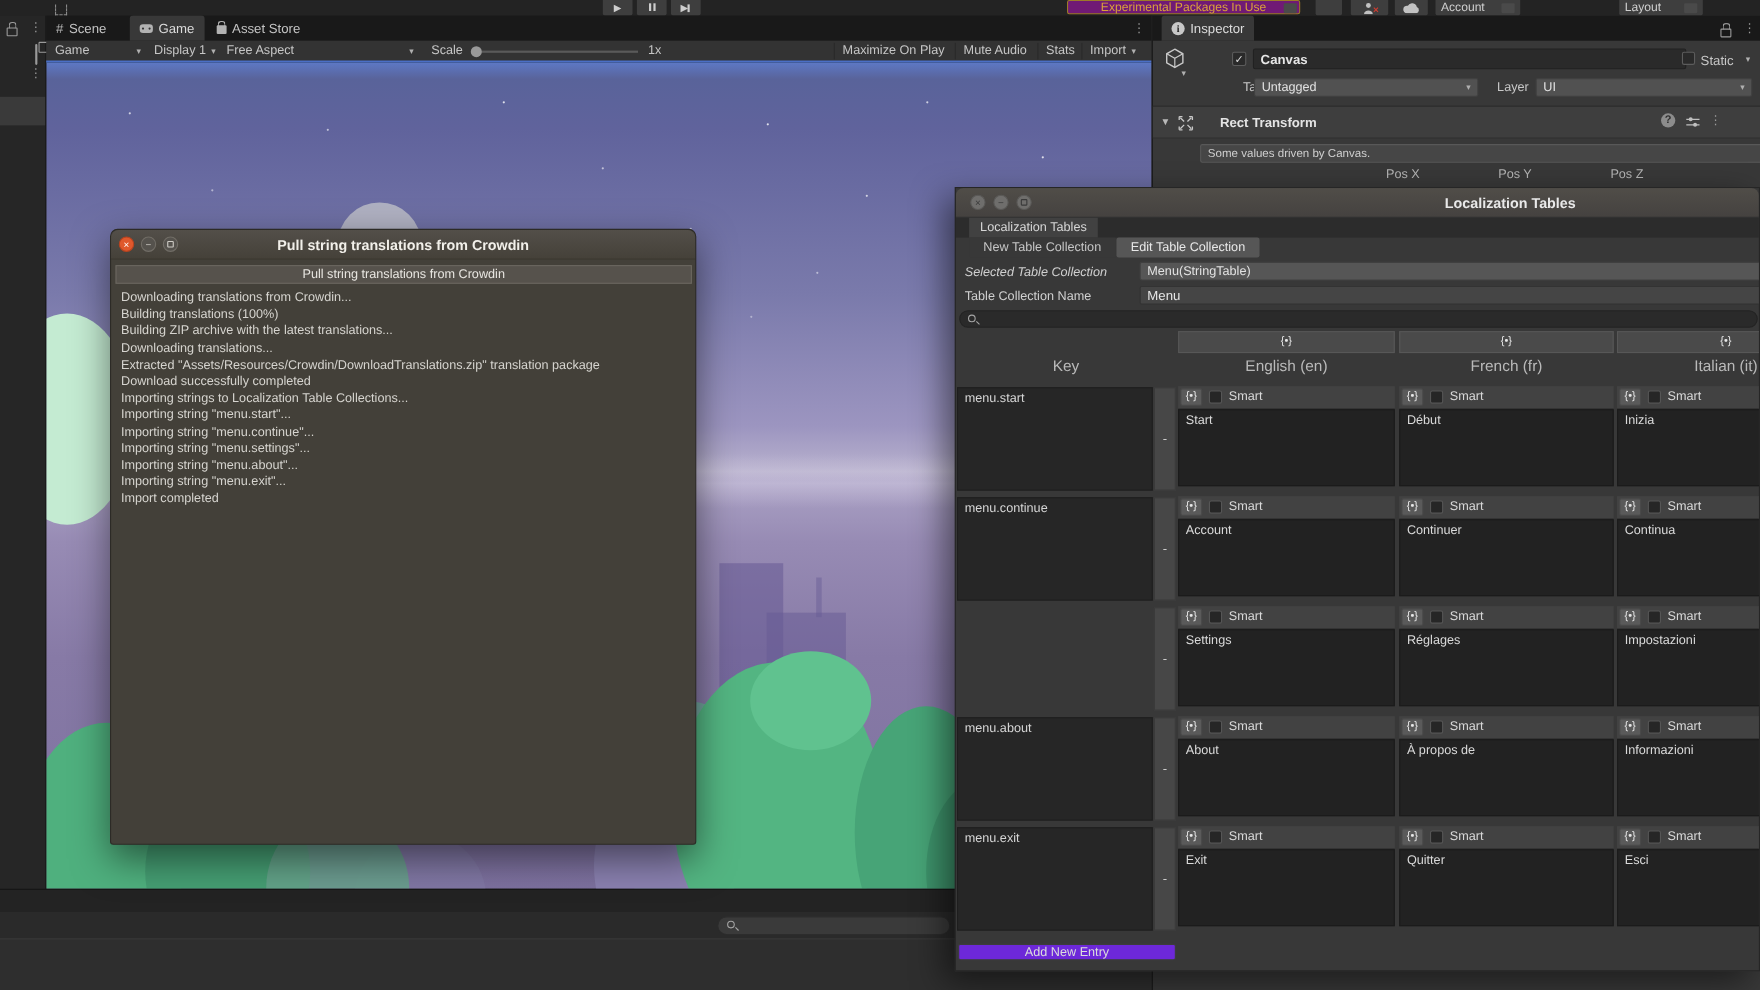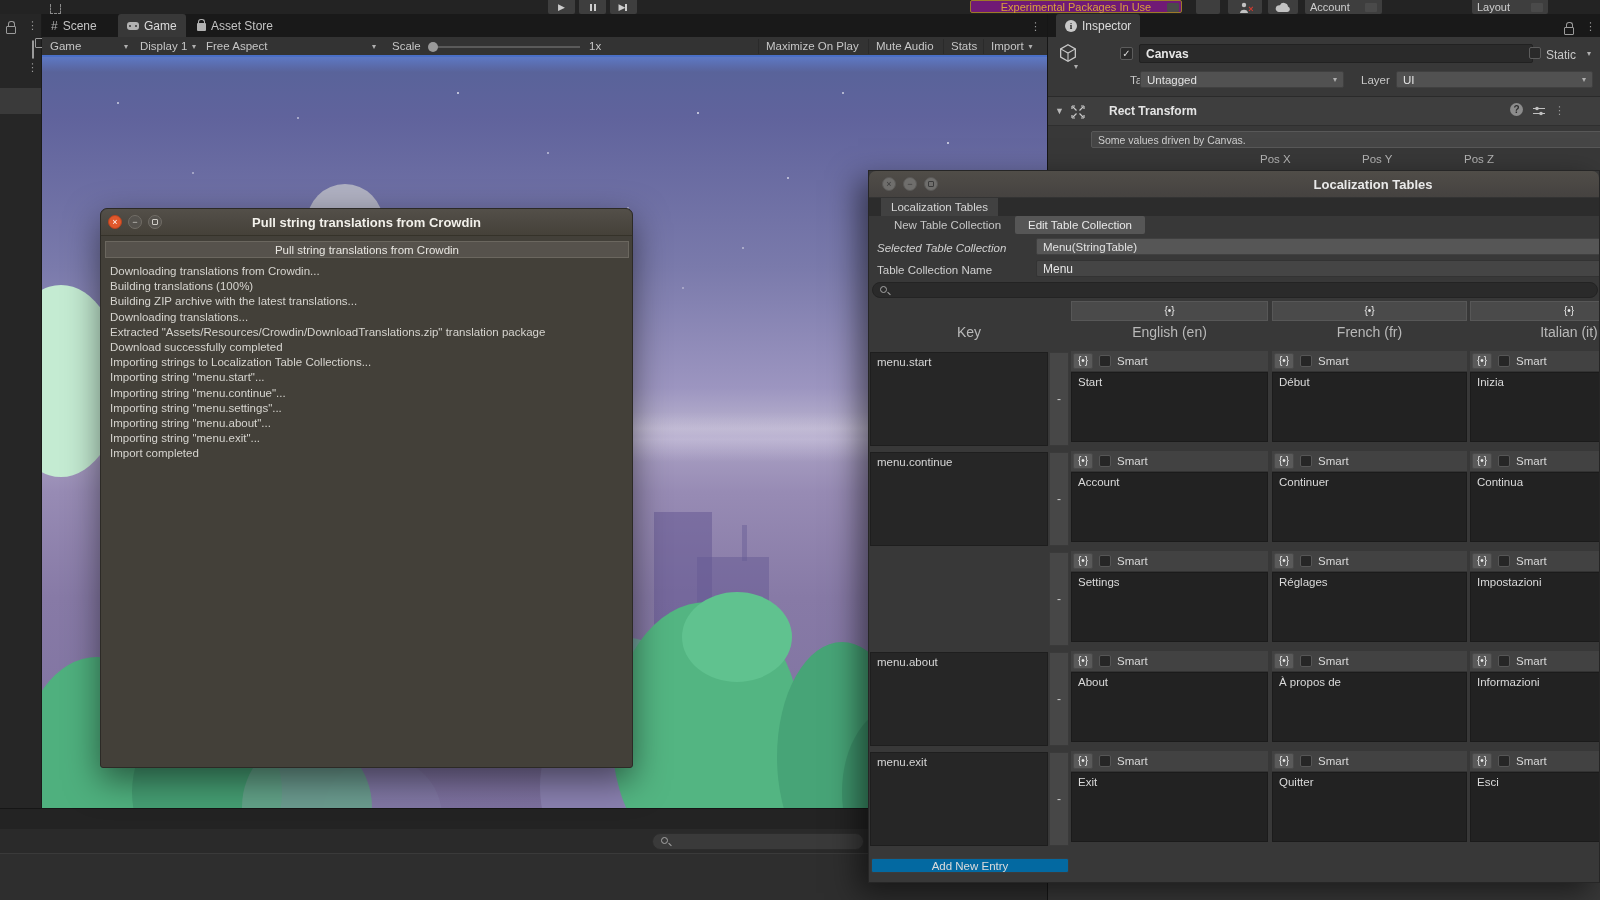--- a/index.html
+++ b/index.html
@@ -115,21 +115,21 @@
   .lt-cell{position:absolute;top:0;}
   .cell-head{position:absolute;left:0;top:0;width:100%;height:21px;background:#424242;border-bottom:1px solid #333;
     display:flex;align-items:center;gap:6px;padding-left:2px;}
   .cell-smart{color:#d8d8d8;font-size:11.5px;}
   .cell-cb{width:12px;height:12px;background:#262626;border:1px solid #565656;border-radius:2px;}
   .cell-text{position:absolute;left:0;top:21px;width:100%;height:70px;background:#222222;border:1px solid #1b1b1b;
     color:#dadada;font-size:11.5px;padding:3px 6px;}
   .c0{left:202px;width:197px;}
   .c1{left:403px;width:195px;}
   .c2{left:601px;width:198px;}
-  #addentry{position:absolute;left:2px;top:687px;width:198px;height:15px;background:#0369a1;border:1px solid #3c3c3c;border-radius:2px;
+  #addentry{position:absolute;left:2px;top:687px;width:198px;height:15px;background:#6d28d9;border:1px solid #3c3c3c;border-radius:2px;
     color:#dcdcdc;font-size:11.5px;display:flex;align-items:center;justify-content:center;}
 </style>
 </head>
 <body>
 
 <div id="topbar" class="abs">
   <div class="abs" style="left:50px;top:4px;width:11px;height:10px;border:1px dashed #8a8a8a;border-top:none;"></div>
   <div class="tb-btn" style="left:548px;width:27px;">
       <span class="playglyph">▶</span>
     </div>

